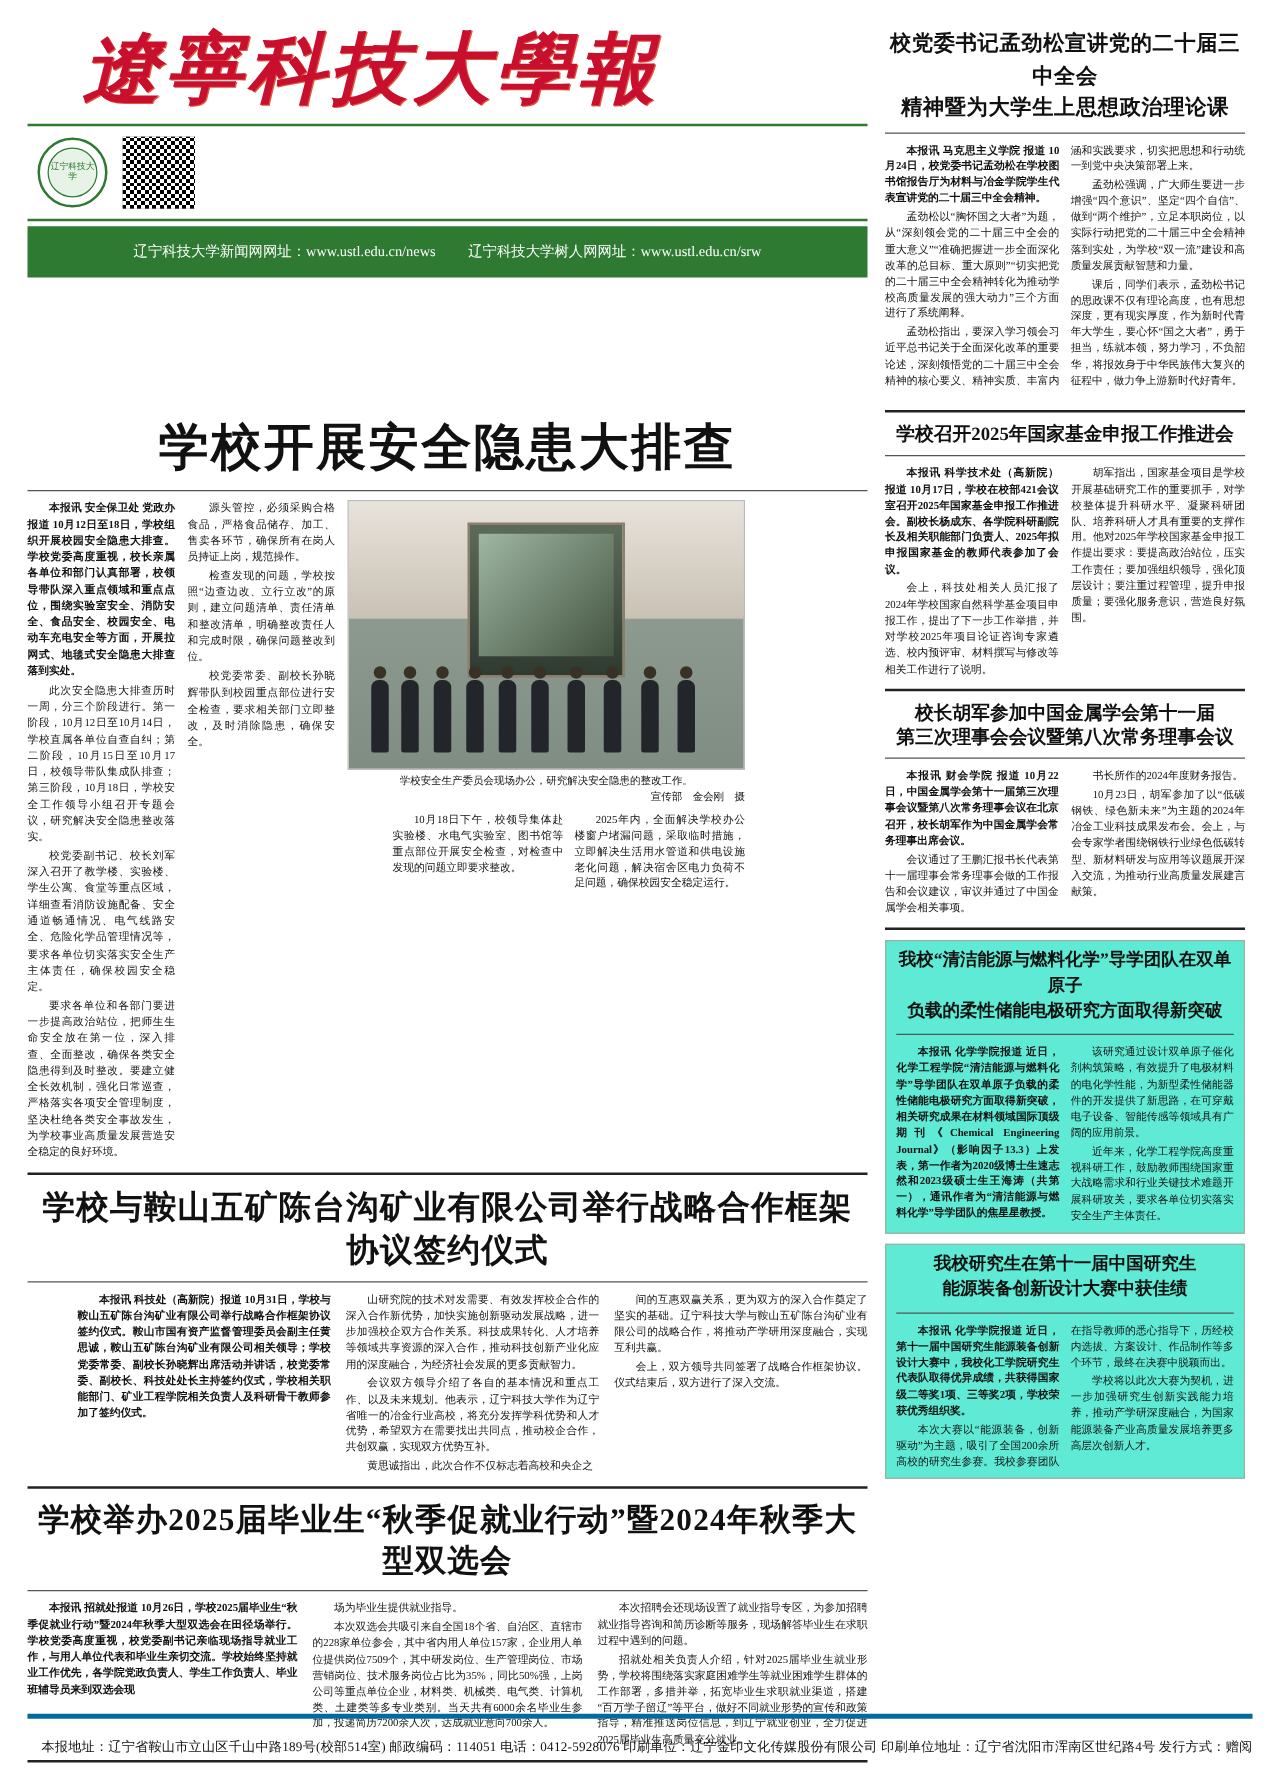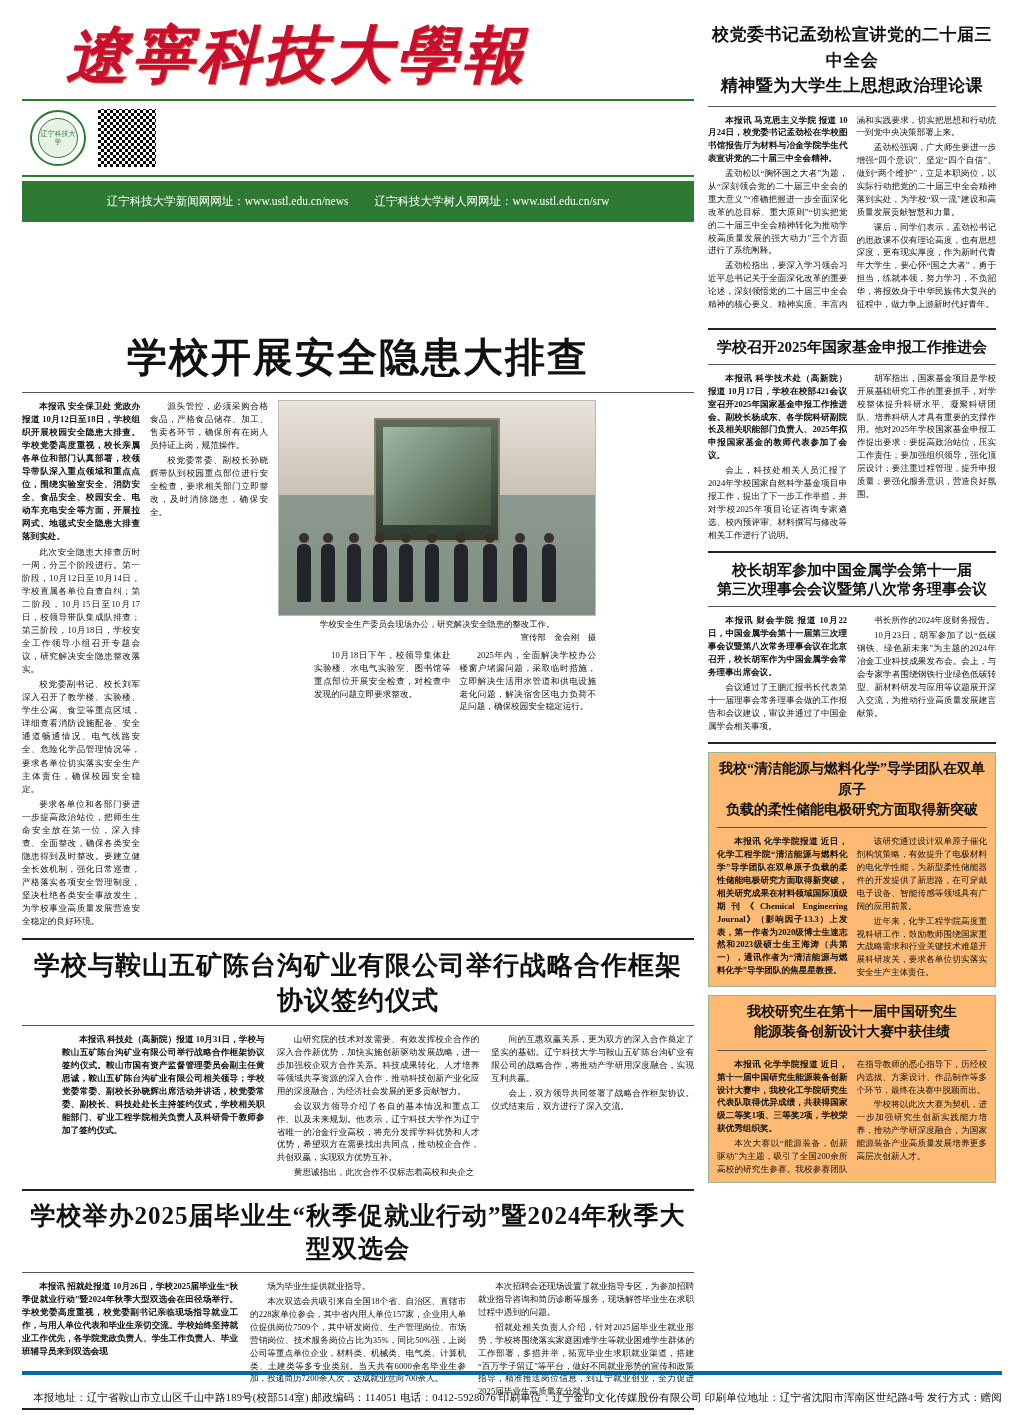--- a/index.html
+++ b/index.html
@@ -124,21 +124,21 @@
   .photo .p::before{content:"";position:absolute;top:-11px;left:2px;width:10px;height:10px;border-radius:50%;background:#3a3126;}
   .caption { font-size:8.4px; text-align:center; margin-top:3px; }
   .credit { font-size:8.4px; text-align:right; margin-top:2px; }
   .two-col { column-count:2; }
 
   
   .rblock { font-size:8.6px; line-height:1.5; text-align:justify; }
   .rblock p { margin:0 0 2px; text-indent:2em; }
 
   .boxed {
-    border:1px solid #9ab39a; background:#fdba74; padding:6px 8px;
+    border:1px solid #9ab39a; background:#5eead4; padding:6px 8px;
   }
 
   .footer {
     position:absolute; left:22px; right:22px; bottom:10px;
     border-top:4px solid #0369a1; padding-top:16px;
     font-size:10.5px; text-align:right; letter-spacing:0.2px;
   }
 </style>
 </head>
 <body>
@@ -185,20 +185,21 @@
 
       <div class="a1">
         <div class="c">
           <p class="lead">本报讯 安全保卫处 党政办报道 10月12日至18日，学校组织开展校园安全隐患大排查。学校党委高度重视，校长亲属各单位和部门认真部署，校领导带队深入重点领域和重点点位，围绕实验室安全、消防安全、食品安全、校园安全、电动车充电安全等方面，开展拉网式、地毯式安全隐患大排查落到实处。</p>
           <p>此次安全隐患大排查历时一周，分三个阶段进行。第一阶段，10月12日至10月14日，学校直属各单位自查自纠；第二阶段，10月15日至10月17日，校领导带队集成队排查；第三阶段，10月18日，学校安全工作领导小组召开专题会议，研究解决安全隐患整改落实。</p>
           <p>校党委副书记、校长刘军深入召开了教学楼、实验楼、学生公寓、食堂等重点区域，详细查看消防设施配备、安全通道畅通情况、电气线路安全、危险化学品管理情况等，要求各单位切实落实安全生产主体责任，确保校园安全稳定。</p>
           <p>要求各单位和各部门要进一步提高政治站位，把师生生命安全放在第一位，深入排查、全面整改，确保各类安全隐患得到及时整改。要建立健全长效机制，强化日常巡查，严格落实各项安全管理制度，坚决杜绝各类安全事故发生，为学校事业高质量发展营造安全稳定的良好环境。</p>
         </div>
         <div class="c">
           <p>源头管控，必须采购合格食品，严格食品储存、加工、售卖各环节，确保所有在岗人员持证上岗，规范操作。</p>
+          <p>检查发现的问题，学校按照“边查边改、立行立改”的原则，建立问题清单、责任清单和整改清单，明确整改责任人和完成时限，确保问题整改到位。</p>
           <p>校党委常委、副校长孙晓辉带队到校园重点部位进行安全检查，要求相关部门立即整改，及时消除隐患，确保安全。</p>
         </div>
         <div class="photo-wrap">
           <div class="photo">
             <div class="bld"></div>
             <div class="door"></div>
             <div class="glass"></div>
             <div class="ppl">
               <div class="p" style="left:2%"></div>
               <div class="p" style="left:10%"></div>

